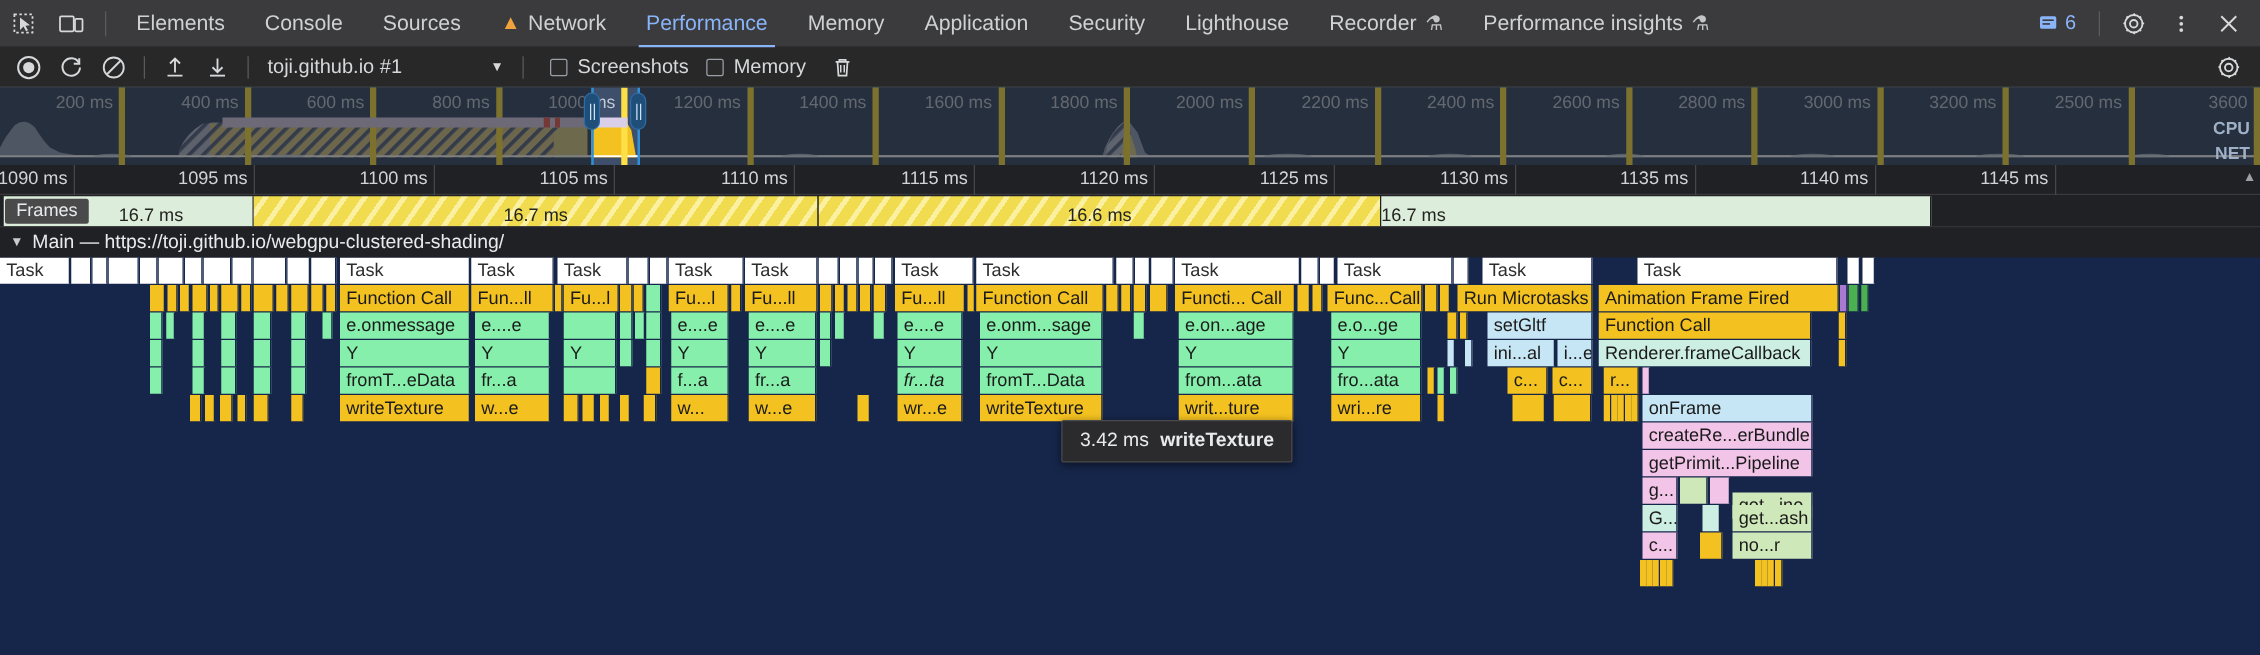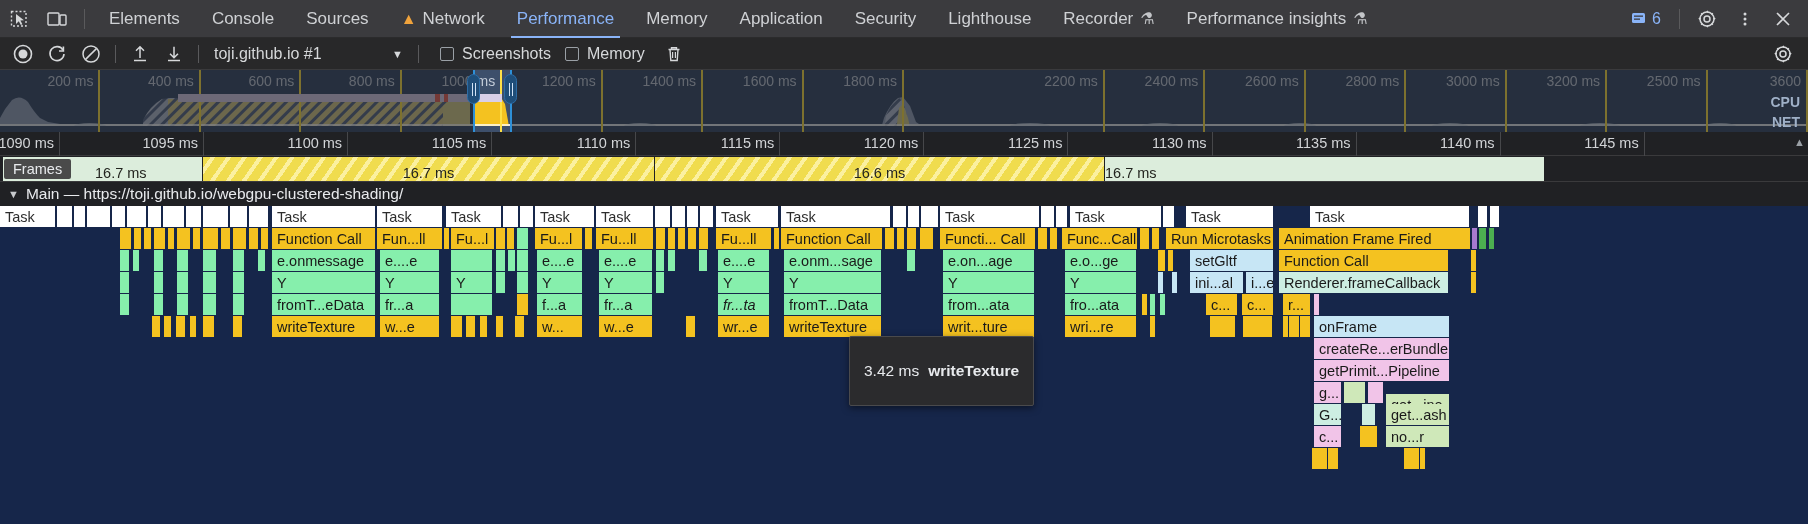--- a/index.html
+++ b/index.html
@@ -53,21 +53,21 @@
   .chk-wrap { display:flex; align-items:center; gap:8px; font-size:16px; color:#d6d8da; margin-left:14px; cursor:pointer; }
   .chk { width:14px; height:14px; border:1px solid #9aa0a6; border-radius:2px; background:#2a2a2b; }
   .toolbar-right { margin-left:auto; padding-right:8px; display:flex; align-items:center; }
 
   
   .overview {
     position:absolute; left:0; top:70px; width:1808px; height:62px;
     background:#3d4f6b; overflow:hidden;
   }
   .ov-ruler { position:absolute; left:0; top:0; width:1808px; height:62px; }
-  .ov-tick { position:absolute; top:0; height:62px; border-right:2px solid #fde047; }
+  .ov-tick { position:absolute; top:0; height:62px; border-right:5px solid #fde047; }
   .ov-tick span {
     position:absolute; right:5px; top:3px; font-size:14px; color:#c3cbd8; white-space:nowrap;
   }
   .ov-cpu { position:absolute; left:0; bottom:0; width:1808px; height:40px; }
   .net-label {
     position:absolute; right:8px; bottom:2px; font-size:14px; color:#9fb0c7; font-weight:bold;
   }
   .cpu-label {
     position:absolute; right:8px; top:24px; font-size:14px; color:#9fb0c7; font-weight:bold;
   }
@@ -137,21 +137,21 @@
   .c-blue   { background:#c7e6f5; }
   .c-mint   { background:#cdeee2; }
   .c-pink   { background:#f1c4e8; }
   .c-green  { background:#cfe8b9; }
   .c-purple { background:#a87ad0; }
   .c-grn2   { background:#4caf50; }
 
   
   .tooltip {
     position:absolute; background:#2b2b2d; border:1px solid #4a4a4c;
-    color:#e8eaed; font-size:15.5px; padding:25px 14px;
+    color:#e8eaed; font-size:15.5px; padding:7px 14px;
     display:flex; gap:9px; align-items:center; z-index:40;
     box-shadow:0 2px 7px rgba(0,0,0,.5); border-radius:2px;
   }
   .tooltip b { font-weight:bold; }
   .tt-dur { color:#e8eaed; }
 </style>
 </head>
 <body>
 
 <div id="app">
@@ -369,20 +369,23 @@
         </div>
         <div class="ov-tick" style="left: 602.667px; width: 100.444px;">
           <span>1400 ms</span>
         </div>
         <div class="ov-tick" style="left: 703.111px; width: 100.444px;">
           <span>1600 ms</span>
         </div>
         <div class="ov-tick" style="left: 803.556px; width: 100.444px;">
           <span>1800 ms</span>
         </div>
+        <div class="ov-tick" style="left: 904px; width: 100.444px;">
+          <span>2000 ms</span>
+        </div>
         <div class="ov-tick" style="left: 1004.44px; width: 100.444px;">
           <span>2200 ms</span>
         </div>
         <div class="ov-tick" style="left: 1104.89px; width: 100.444px;">
           <span>2400 ms</span>
         </div>
         <div class="ov-tick" style="left: 1205.33px; width: 100.444px;">
           <span>2600 ms</span>
         </div>
         <div class="ov-tick" style="left: 1305.78px; width: 100.444px;">

